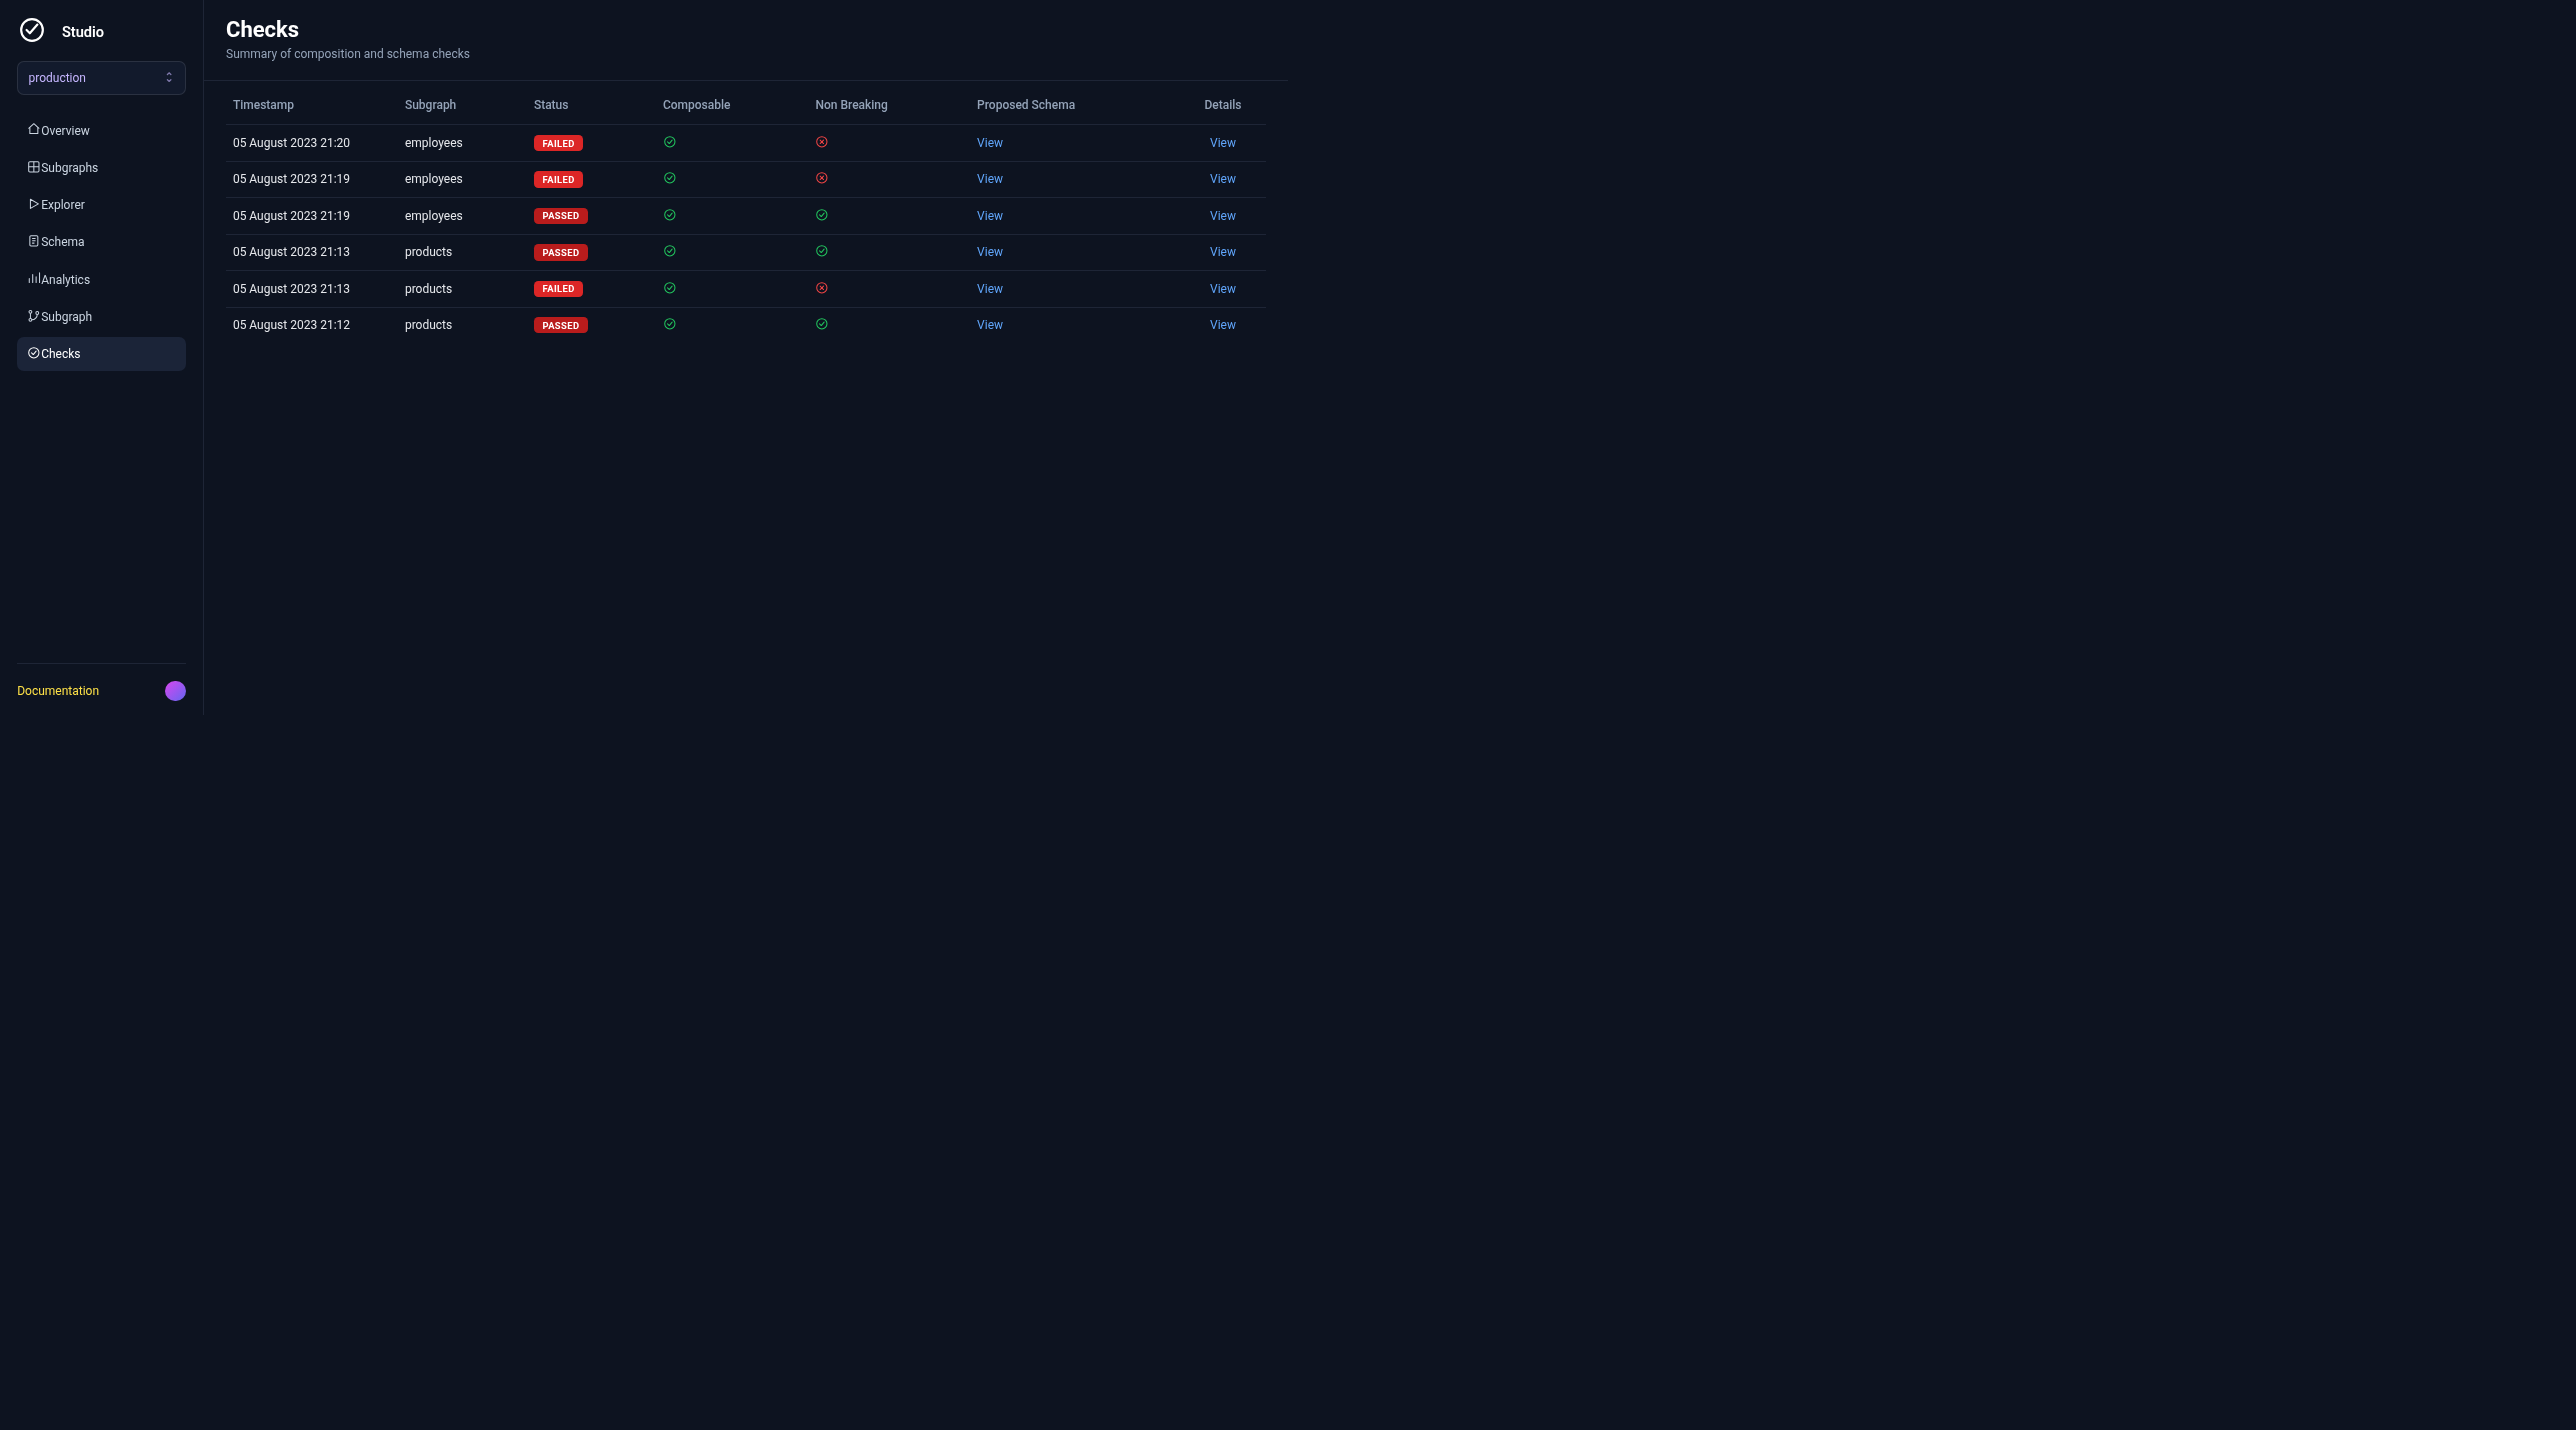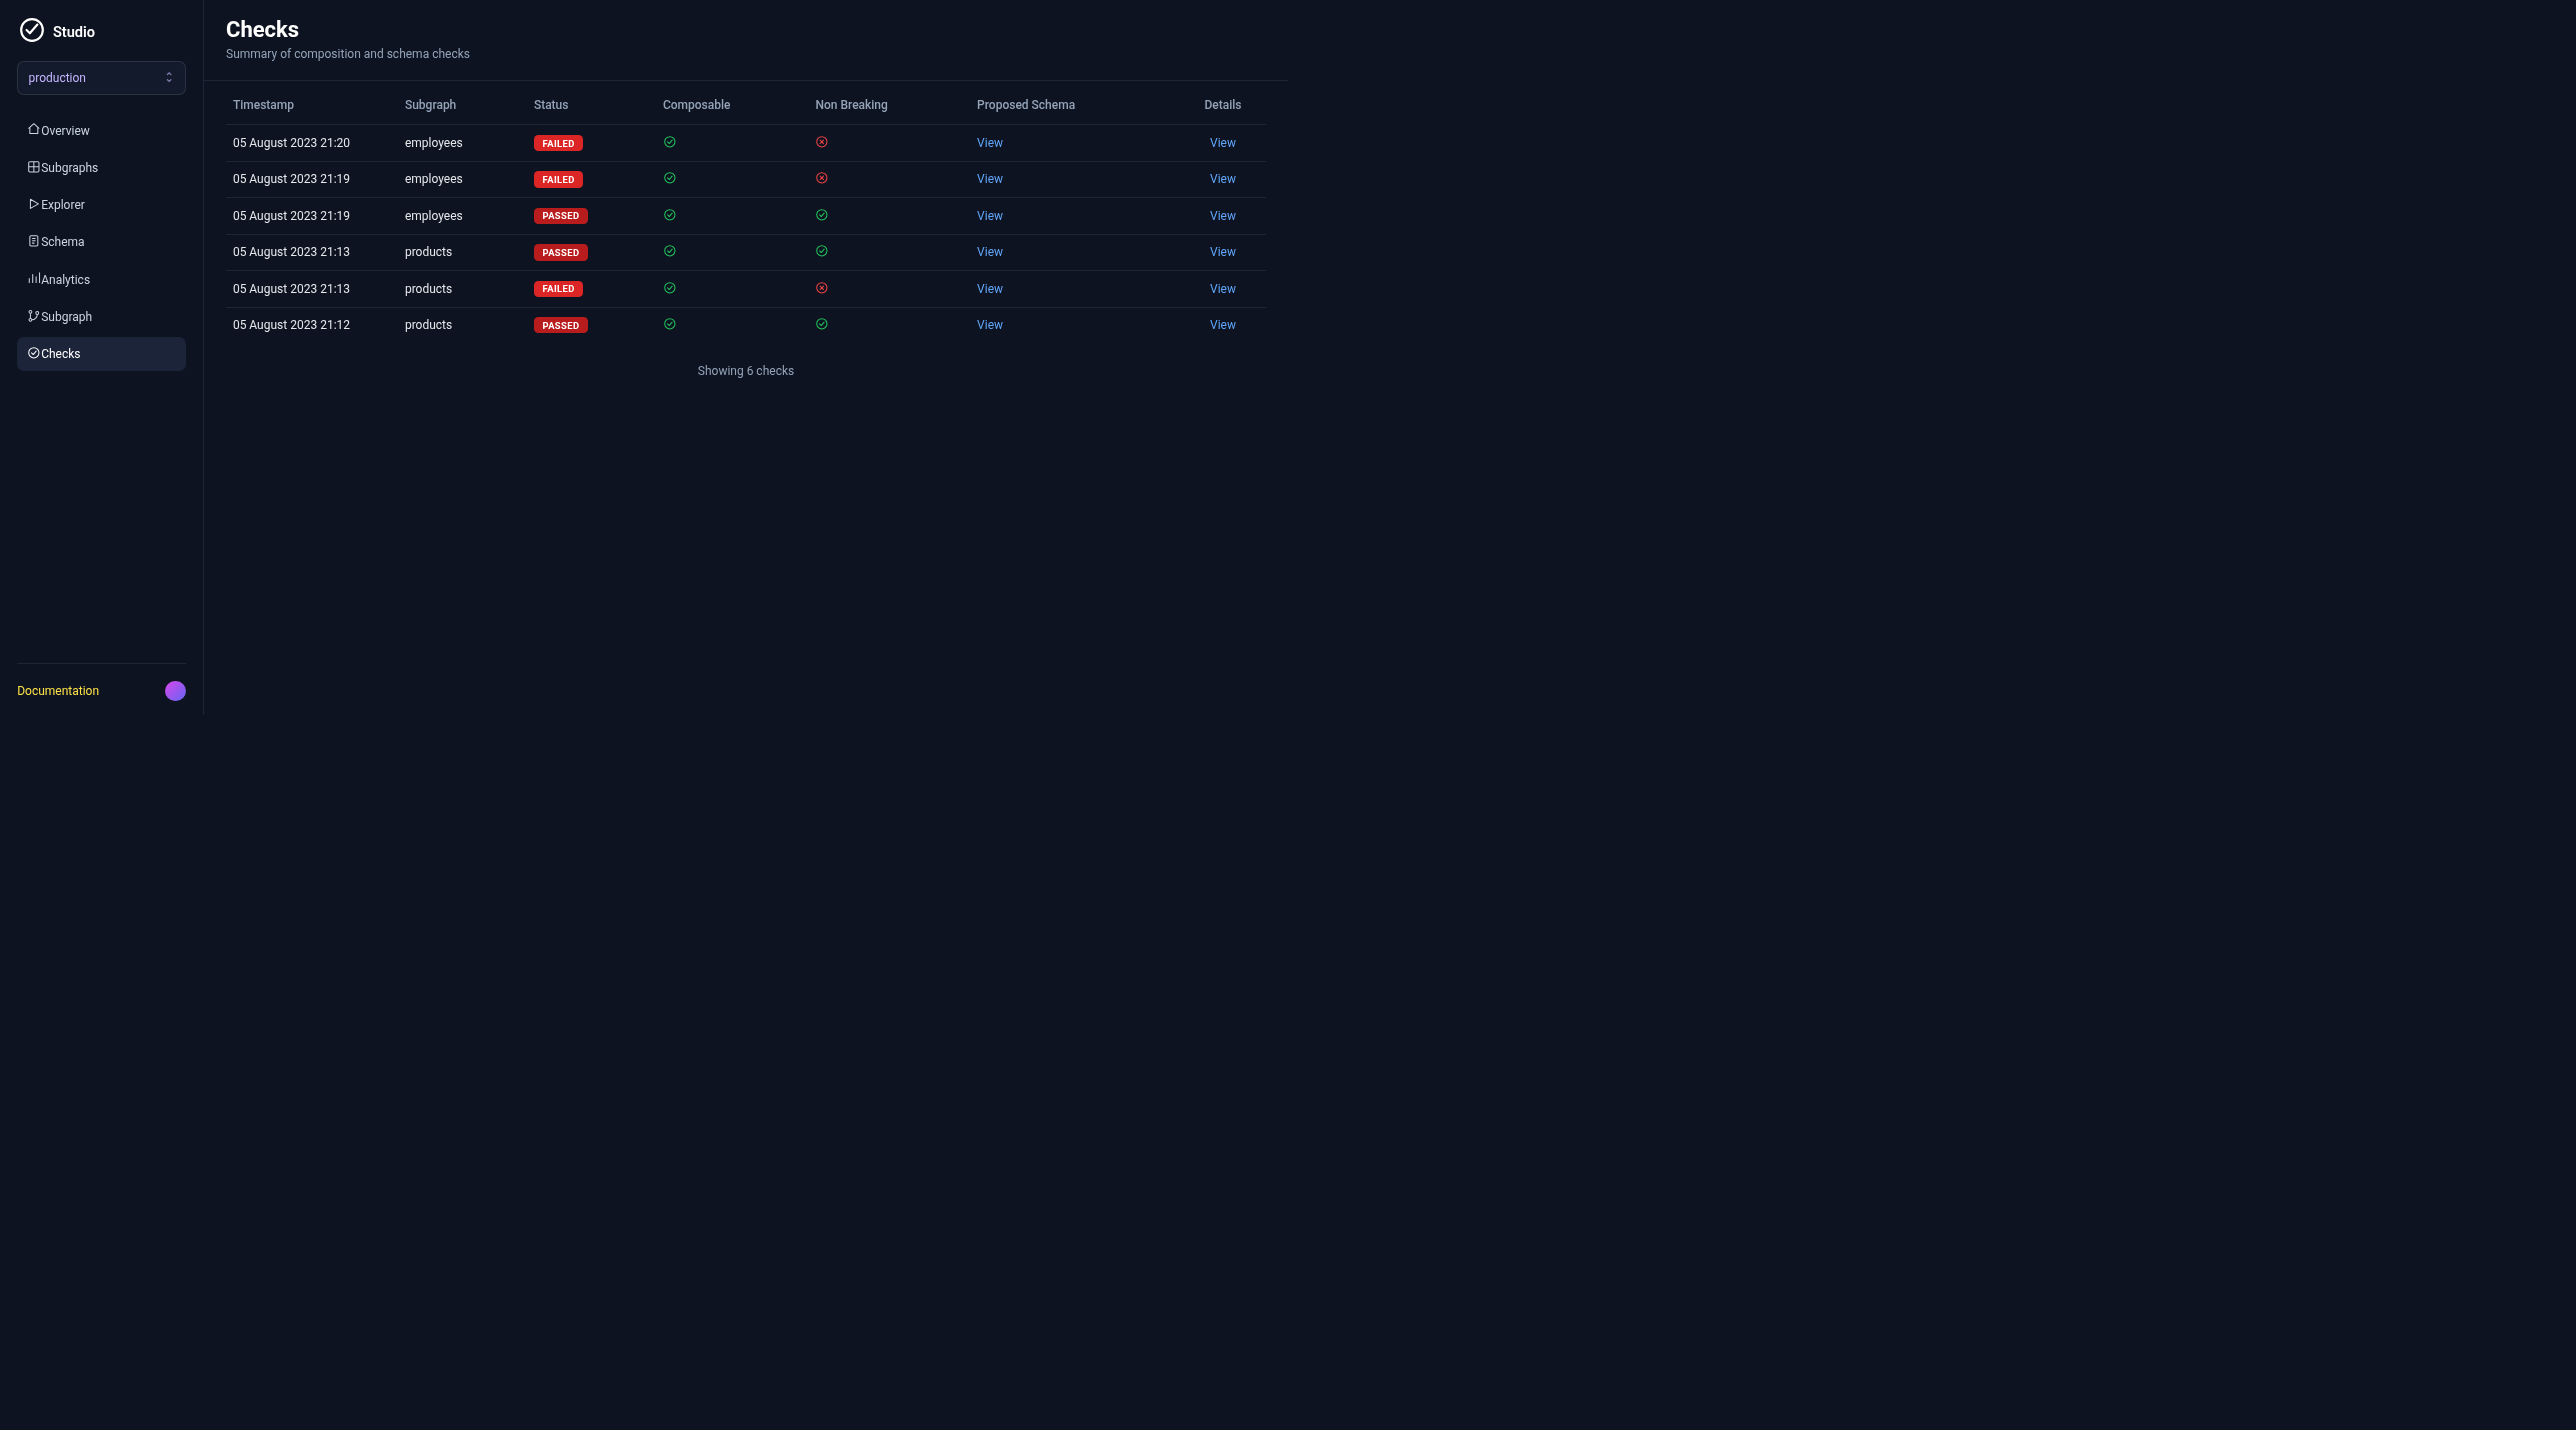--- a/index.html
+++ b/index.html
@@ -17,21 +17,21 @@
   .sidebar {
     width: 204px;
     border-right: 0.9px solid #1e2536;
     display: flex;
     flex-direction: column;
     padding: 13.7px 10.3px;
   }
   .brand {
     display: flex;
     align-items: center;
-    gap: 8px;
+    gap: 17px;
     padding: 3.4px 8.6px 15.4px;
   }
   .brand svg { width: 26px; height: 26px; }
   .brand-name { font-size: 14.6px; font-weight: 600; color: #fff; }
 
   .env-select {
     background: #121a2c;
     border: 0.9px solid rgba(255,255,255,0.1);
     border-radius: 6.9px;
     padding: 8.6px 10.3px;
@@ -338,16 +338,15 @@
                 <svg viewBox="0 0 24 24" fill="none" stroke="currentColor" stroke-width="1.8" stroke-linecap="round" stroke-linejoin="round">
                   <circle cx="12" cy="12" r="9"></circle>
                   <path d="M8 12 l3 3 l5 -6"></path>
                 </svg>
               </span></td>
             <td class="center"><span class="link">View</span></td>
             <td class="right"><span class="link">View</span></td>
           </tr>
         </tbody>
     </table>
-    <div class="footer-text">Showing 6 checks</div>
   </div>
 </main>
 
 
 </body></html>

